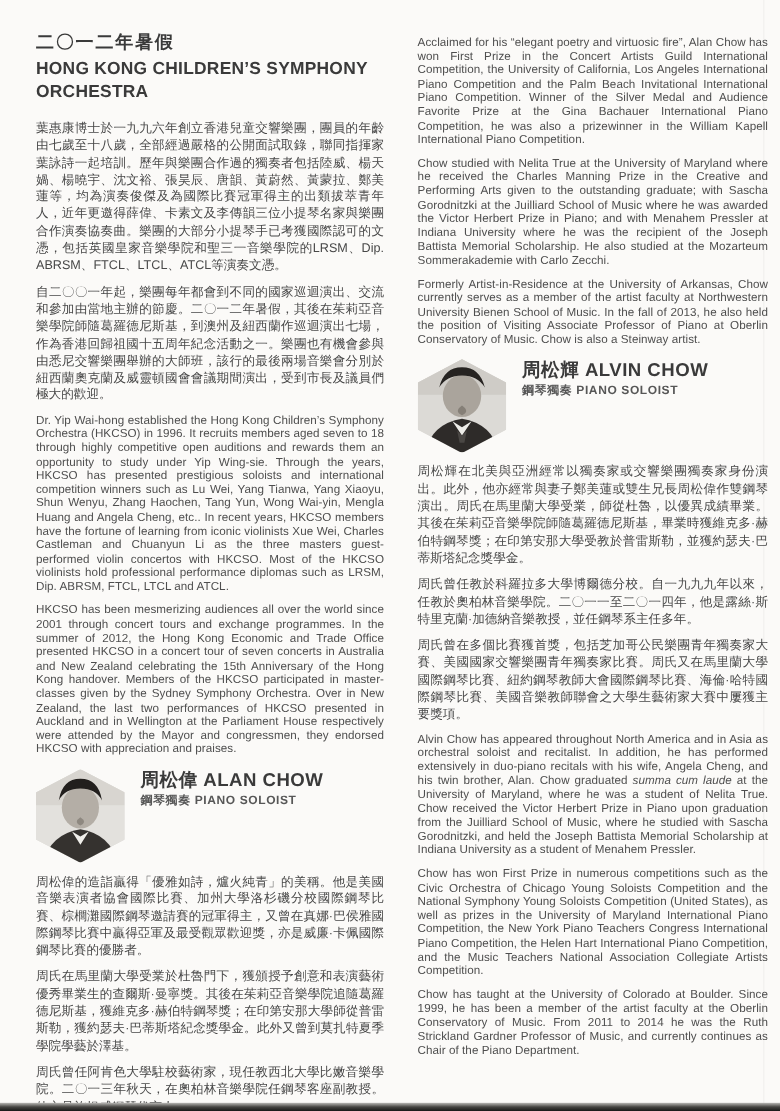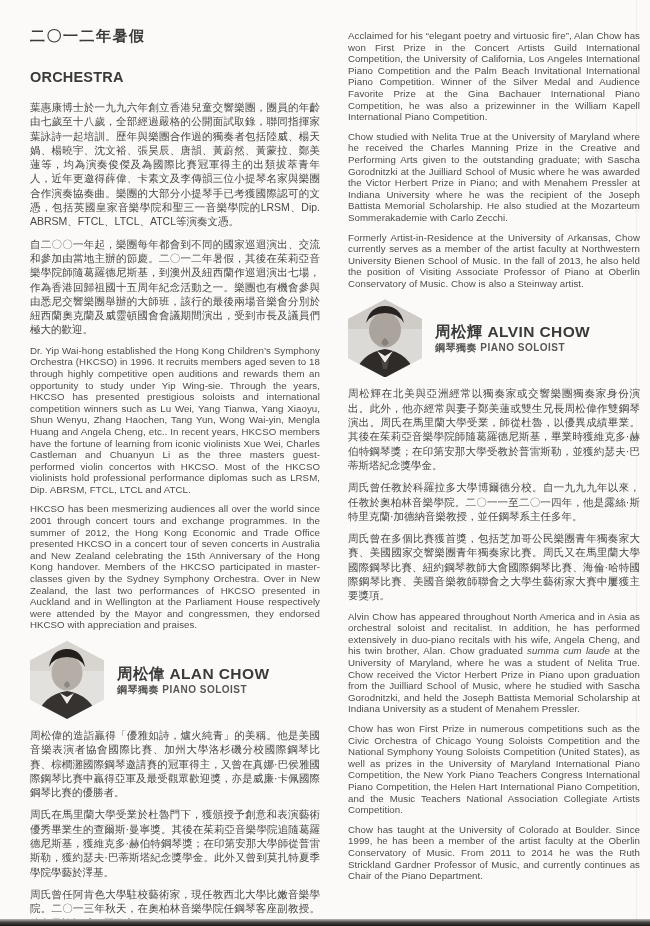--- a/index.html
+++ b/index.html
@@ -22,21 +22,21 @@
   }
   p.zh{
     font-size:10.5px;line-height:14.3px;margin:0 0 8px;
     text-align:justify;color:#484848;
   }
   p.en{
     font-size:9.7px;line-height:11.6px;margin:0 0 8px;
     text-align:justify;color:#4e4e4e;letter-spacing:0.05px;
   }
   p.en .ital{font-style:italic;}
-  .artist-header{display:flex;align-items:center;margin:10px 0 9px;}
+  .artist-header{display:flex;align-items:flex-start;margin:10px 0 9px;}
   .hex-photo{
     width:74px;height:78px;flex:0 0 74px;position:relative;
     clip-path:polygon(50% 0%,100% 25%,100% 75%,50% 100%,0% 75%,0% 25%);
     background:#dedcd8;overflow:hidden;
   }
   .hex-photo svg{display:block;width:74px;height:78px;}
   .artist-names{margin-left:13px;}
   .artist-name{
     font-size:15.5px;font-weight:bold;color:#3a3a3a;
     letter-spacing:0.4px;line-height:19px;
@@ -53,21 +53,21 @@
     position:absolute;top:0;bottom:0;right:13px;width:1px;
     background:rgba(0,0,0,0.045);
   }
 </style>
 </head>
 <body>
 
 <div class="col col-left">
   <div class="org-title-zh">二〇一二年暑假</div>
   <div class="org-title-en">
-    <br>
+    <span>HONG KONG CHILDREN’S SYMPHONY</span><br>
     <span>ORCHESTRA</span>
   </div>
 
   <p class="zh">葉惠康博士於一九九六年創立香港兒童交響樂團，團員的年齡由七歲至十八歲，全部經過嚴格的公開面試取錄，聯同指揮家葉詠詩一起培訓。歷年與樂團合作過的獨奏者包括陸威、楊天媧、楊曉宇、沈文裕、張昊辰、唐韻、黃蔚然、黃蒙拉、鄭美蓮等，均為演奏俊傑及為國際比賽冠軍得主的出類拔萃青年人，近年更邀得薛偉、卡素文及李傳韻三位小提琴名家與樂團合作演奏協奏曲。樂團的大部分小提琴手已考獲國際認可的文憑，包括英國皇家音樂學院和聖三一音樂學院的LRSM、Dip. ABRSM、FTCL、LTCL、ATCL等演奏文憑。</p>
   <p class="zh">自二〇〇一年起，樂團每年都會到不同的國家巡迴演出、交流和參加由當地主辦的節慶。二〇一二年暑假，其後在茱莉亞音樂學院師隨葛羅德尼斯基，到澳州及紐西蘭作巡迴演出七場，作為香港回歸祖國十五周年紀念活動之一。樂團也有機會參與由悉尼交響樂團舉辦的大師班，該行的最後兩場音樂會分別於紐西蘭奧克蘭及威靈頓國會會議期間演出，受到市長及議員們極大的歡迎。</p>
   <p class="en">Dr. Yip Wai-hong established the Hong Kong Children’s Symphony Orchestra (HKCSO) in 1996. It recruits members aged seven to 18 through highly competitive open auditions and rewards them an opportunity to study under Yip Wing-sie. Through the years, HKCSO has presented prestigious soloists and international competition winners such as Lu Wei, Yang Tianwa, Yang Xiaoyu, Shun Wenyu, Zhang Haochen, Tang Yun, Wong Wai-yin, Mengla Huang and Angela Cheng, etc.. In recent years, HKCSO members have the fortune of learning from iconic violinists Xue Wei, Charles Castleman and Chuanyun Li as the three masters guest-performed violin concertos with HKCSO. Most of the HKCSO violinists hold professional performance diplomas such as LRSM, Dip. ABRSM, FTCL, LTCL and ATCL.</p>
   <p class="en">HKCSO has been mesmerizing audiences all over the world since 2001 through concert tours and exchange programmes. In the summer of 2012, the Hong Kong Economic and Trade Office presented HKCSO in a concert tour of seven concerts in Australia and New Zealand celebrating the 15th Anniversary of the Hong Kong handover. Members of the HKCSO participated in master-classes given by the Sydney Symphony Orchestra. Over in New Zealand, the last two performances of HKCSO presented in Auckland and in Wellington at the Parliament House respectively were attended by the Mayor and congressmen, they endorsed HKCSO with appreciation and praises.</p>
 
   <div class="artist-header">
     <div class="hex-photo">

